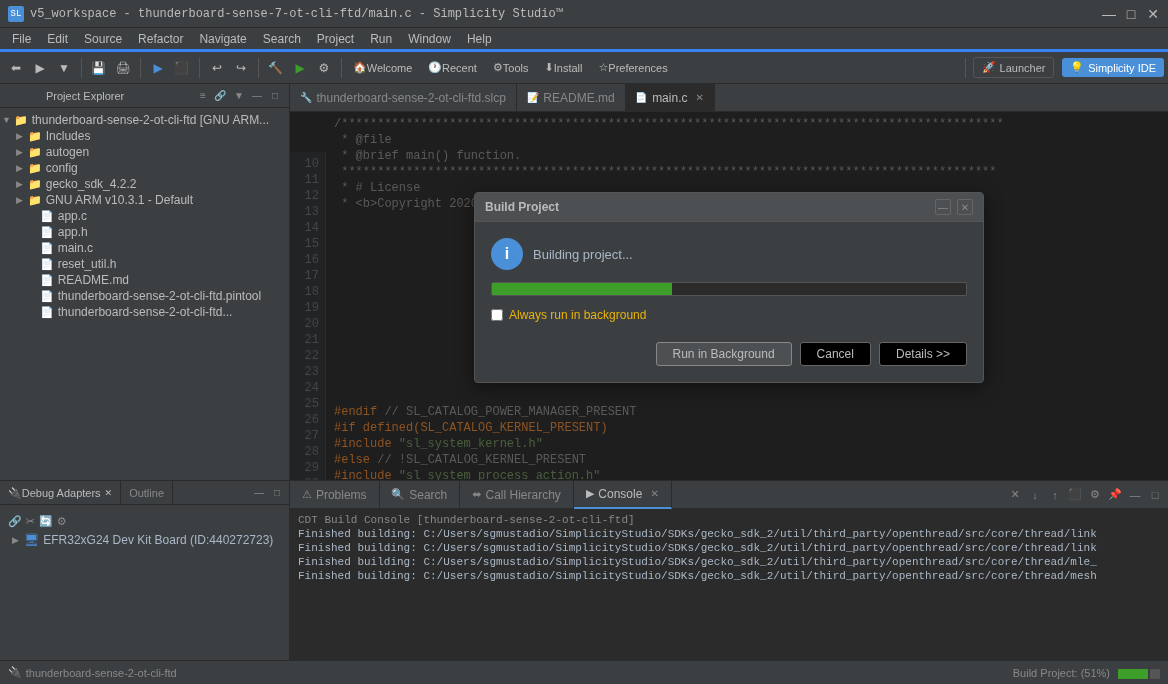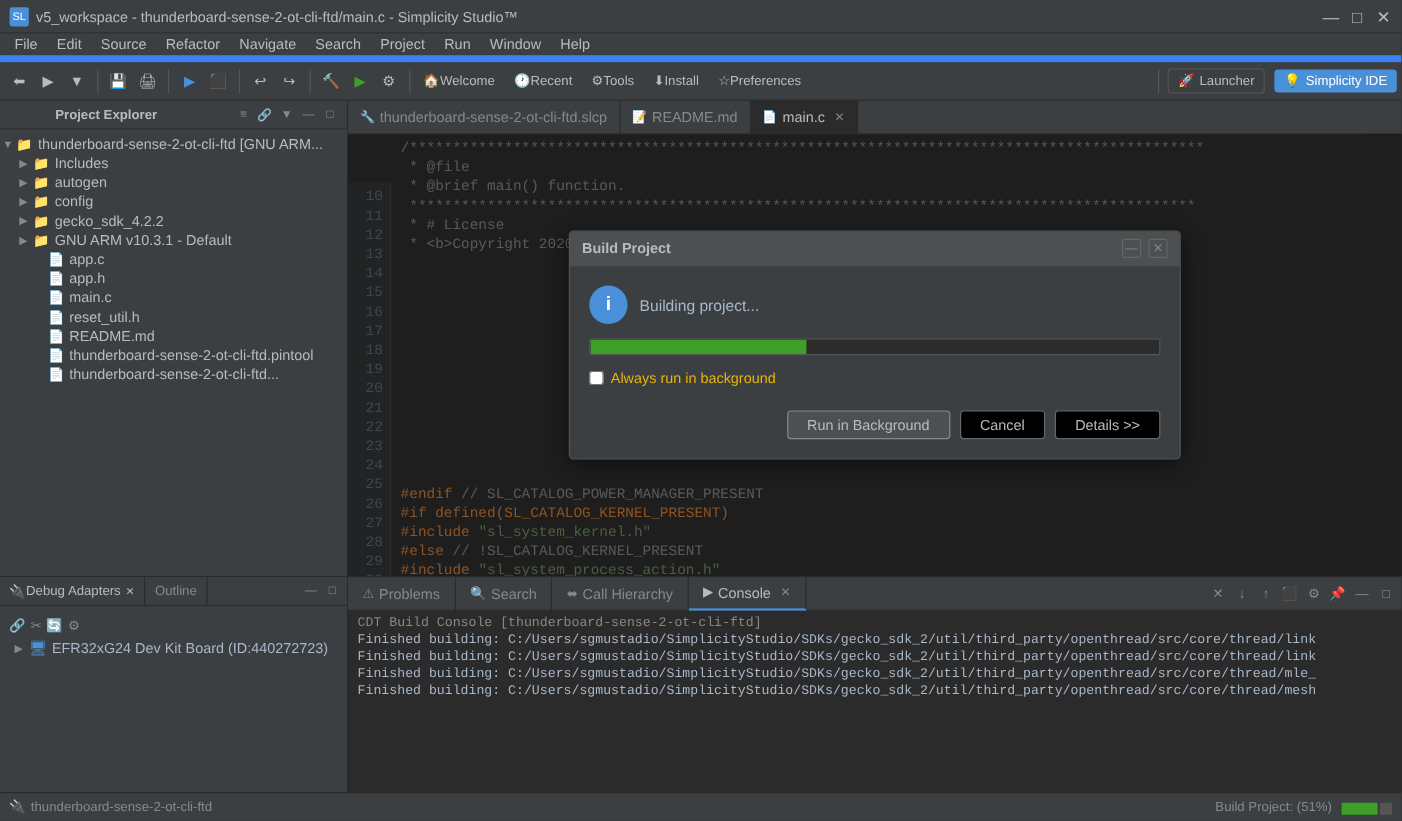--- a/index.html
+++ b/index.html
@@ -6,39 +6,39 @@
     body { font-family: 'Segoe UI', Arial, sans-serif; font-size: 12px; background: #3c3f41; color: #a9b7c6; overflow: hidden; width: 1168px; height: 684px; }
 
     
     #title-bar { display: flex; align-items: center; justify-content: space-between; background: #3c3f41; height: 28px; padding: 0 8px; border-bottom: 1px solid #2b2b2b; }
     #title-bar .title-icon { width: 16px; height: 16px; background: #4a90d9; border-radius: 2px; display: flex; align-items: center; justify-content: center; font-size: 9px; color: white; margin-right: 6px; }
     #title-bar .title-text { color: #bbbbbb; font-size: 12px; flex: 1; }
     #title-bar .window-controls { display: flex; gap: 8px; }
     #title-bar .win-btn { width: 14px; height: 14px; cursor: pointer; color: #bbbbbb; font-size: 14px; line-height: 14px; text-align: center; }
 
     
-    #menu-bar { display: flex; align-items: center; background: #3c3f41; height: 24px; padding: 0 4px; border-bottom: 6px solid #3b82f6; }
+    #menu-bar { display: flex; align-items: center; background: #3c3f41; height: 24px; padding: 0 4px; border-bottom: 3px solid #3b82f6; }
     .menu-item { padding: 2px 8px; color: #bbbbbb; cursor: pointer; font-size: 12px; }
 
     
     #toolbar { display: flex; align-items: center; background: #3c3f41; height: 32px; padding: 0 4px; border-bottom: 1px solid #2b2b2b; gap: 2px; }
     .tb-btn { width: 24px; height: 24px; display: flex; align-items: center; justify-content: center; cursor: pointer; border-radius: 2px; color: #bbbbbb; font-size: 12px; }
     .tb-sep { width: 1px; height: 20px; background: #555; margin: 0 3px; }
     .tb-group { display: flex; align-items: center; }
 
     
     .simplicity-btn { display: flex; align-items: center; gap: 4px; padding: 3px 8px; background: #4a90d9; border-radius: 3px; cursor: pointer; color: white; font-size: 11px; margin-left: 4px; }
 
     
     #main-layout { display: flex; height: calc(684px - 28px - 24px - 32px - 24px); }
 
     
     #left-panel { width: 290px; display: flex; flex-direction: column; background: #3c3f41; border-right: 1px solid #2b2b2b; }
     .panel-header { display: flex; align-items: center; justify-content: space-between; background: #3c3f41; height: 24px; padding: 0 6px; border-bottom: 1px solid #2b2b2b; }
-    .panel-title { font-size: 11px; color: #bbbbbb; font-weight: bold; padding-left: 40px; }
+    .panel-title { font-size: 11px; color: #bbbbbb; font-weight: normal; padding-left: 40px; }
     .panel-controls { display: flex; gap: 2px; }
     .panel-btn { width: 16px; height: 16px; display: flex; align-items: center; justify-content: center; cursor: pointer; color: #888; font-size: 10px; }
 
     
     #file-tree { flex: 1; overflow-y: auto; background: #3c3f41; padding: 4px 0; }
     .tree-item { display: flex; align-items: center; padding: 1px 0; cursor: pointer; }
     .tree-item .arrow { width: 12px; color: #888; font-size: 9px; }
     .tree-item .icon { margin-right: 4px; font-size: 11px; }
     .tree-item .label { font-size: 12px; color: #bbbbbb; white-space: nowrap; overflow: hidden; }
     .folder-icon { color: #c4a84f; }
@@ -117,23 +117,23 @@
     ::-webkit-scrollbar-track { background: #3c3f41; }
     ::-webkit-scrollbar-thumb { background: #5a5a5a; border-radius: 4px; }
 
     
     #left-panel-top { flex: 1; overflow: hidden; display: flex; flex-direction: column; }
   </style>
 </head>
 <body>
 
 <div id="title-bar">
-  <div style="display:flex;align-items:center;">
+  <div style="display:flex;align-items:center;font-family:Liberation Mono, monospace;">
     <div class="title-icon">SL</div>
-    <span class="title-text">v5_workspace - thunderboard-sense-2-ot-cli-ftd/main.c - Simplicity Studio™</span>
+    <span class="title-text">v5_workspace - thunderboard-sense-7-ot-cli-ftd/main.c - Simplicity Studio™</span>
   </div>
   <div class="window-controls">
     <span class="win-btn">—</span>
     <span class="win-btn">□</span>
     <span class="win-btn">✕</span>
   </div>
 </div>
 
 <div id="menu-bar">
   <span class="menu-item">File</span>

